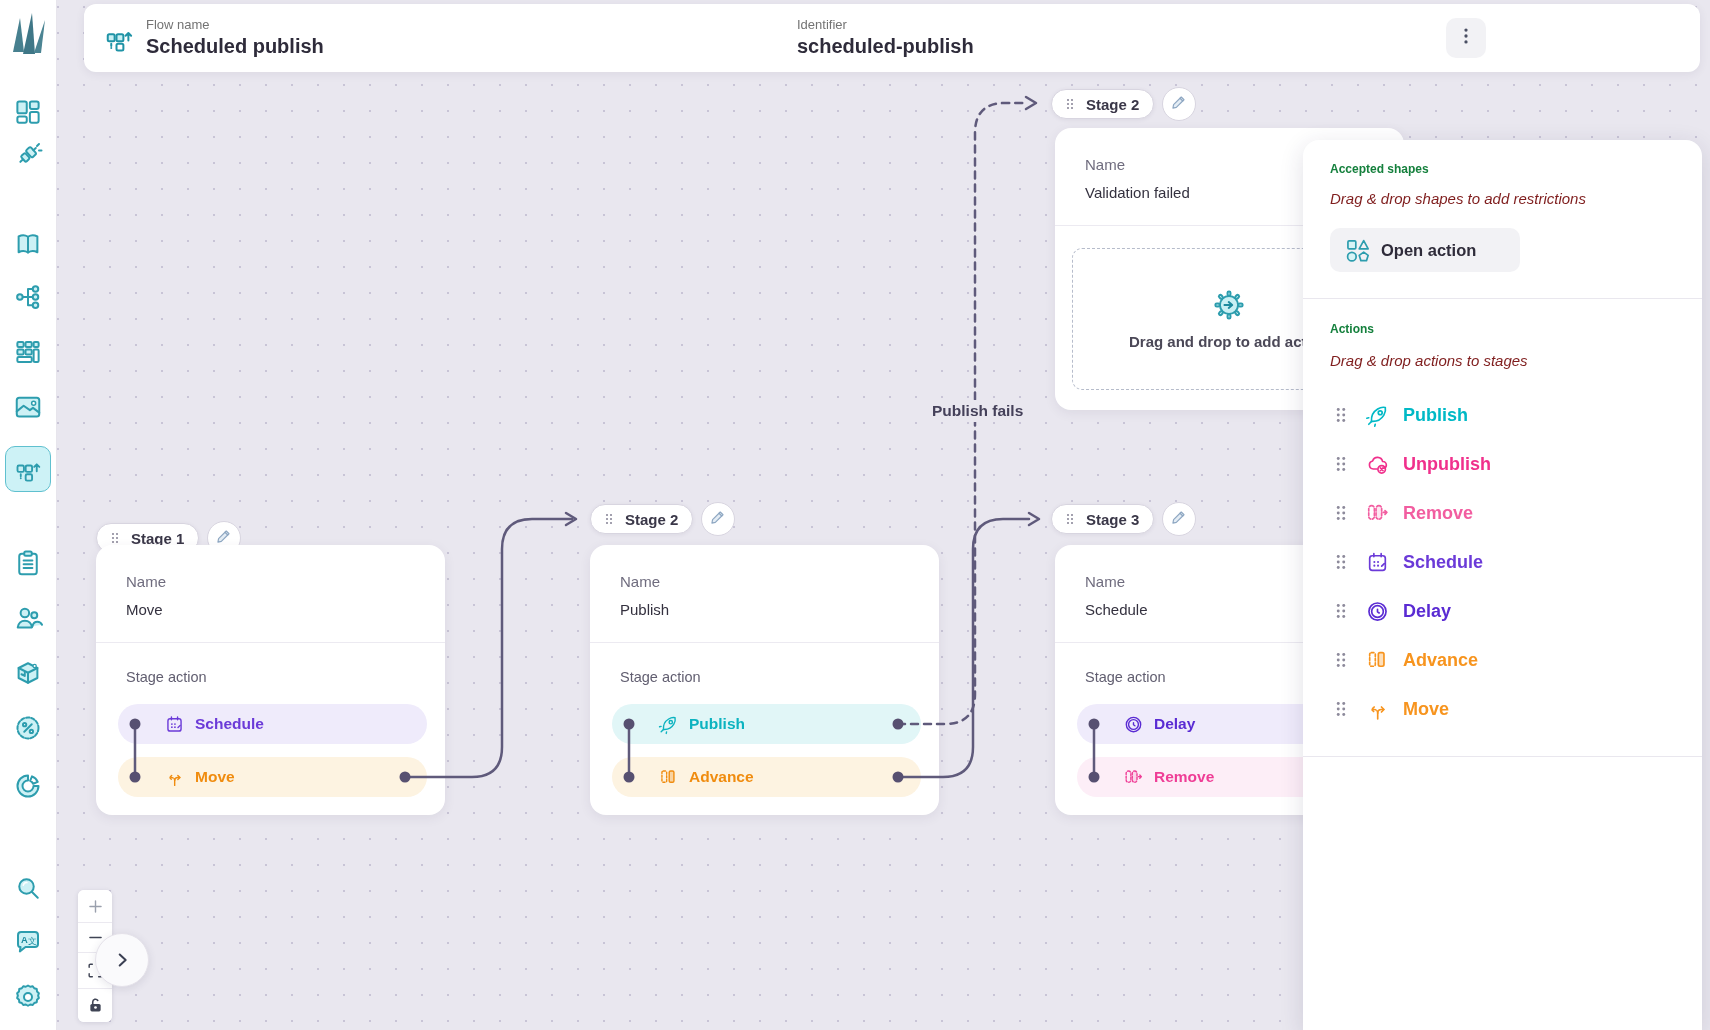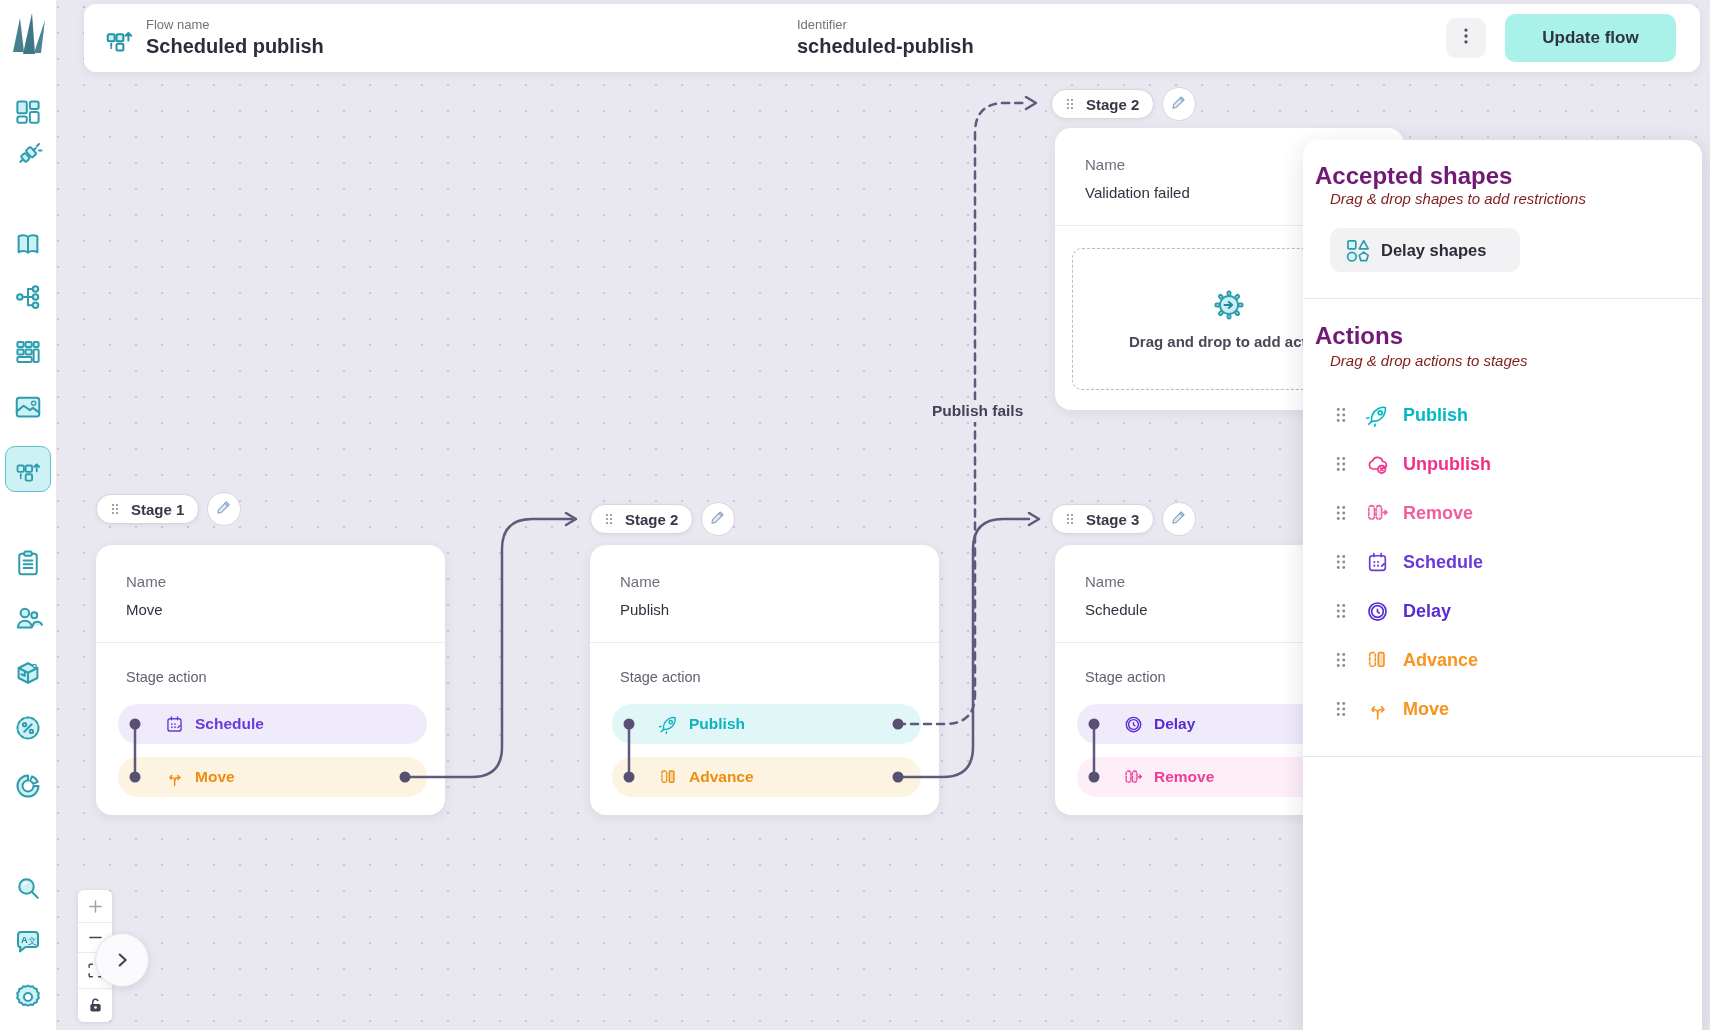--- a/index.html
+++ b/index.html
@@ -73,21 +73,21 @@
   .dropzone .dz-text{font-size:15px;font-weight:600;color:#4b4857;white-space:nowrap;}
 
   
   .conn{position:absolute;left:0;top:0;z-index:3;pointer-events:none;}
   .edge-label{position:absolute;left:925px;top:400px;z-index:4;background:#e9e7ef;
               padding:2px 7px;font-size:15.5px;font-weight:600;color:#45415a;}
 
   
   .panel{position:absolute;left:1303px;top:140px;width:399px;height:890px;background:#fff;
          border-radius:16px 16px 0 0;box-shadow:0 6px 24px rgba(40,35,80,.14);z-index:6;}
-  .panel h2{position:absolute;left:12px;margin:0;font-size:24px;font-weight:700;color:#701a75;}
+  .panel h2{position:absolute;left:27px;margin:0;font-size:12px;font-weight:700;color:#15803d;}
   .panel .sub{position:absolute;left:27px;font-size:15px;font-style:italic;color:#7f1d1d;white-space:nowrap;}
   .open-shapes{position:absolute;left:27px;top:88px;width:190px;height:44px;background:#f2f2f5;
                border:none;border-radius:10px;display:flex;align-items:center;gap:10px;
                padding:0 14px;cursor:pointer;font-family:inherit;}
   .open-shapes .si{width:27px;height:27px;}
   .open-shapes .si svg{width:100%;height:100%;}
   .open-shapes .sl{font-size:16.5px;font-weight:700;color:#2f2c3a;}
   .p-divider{position:absolute;left:0;right:0;height:1px;background:#e9e7ee;}
   .p-actions{position:absolute;left:27px;top:255px;}
   .prow{display:flex;align-items:center;gap:13px;height:40px;margin-bottom:9px;cursor:grab;}
@@ -263,24 +263,23 @@
     <span class="hdr-value" style="left:62px">Scheduled publish</span>
     <span class="hdr-label" style="left:713px">Identifier</span>
     <span class="hdr-value" style="left:713px">scheduled-publish</span>
     <div class="kebab-btn">
       <span><svg viewBox="0 0 24 24" fill="#4a4f63">
             <circle cx="12" cy="5.5" r="1.8"></circle>
             <circle cx="12" cy="12" r="1.8"></circle>
             <circle cx="12" cy="18.5" r="1.8"></circle>
           </svg></span>
     </div>
-    <button class="update-btn">Update flow</button>
-  </div>
-
-  <div class="stage-head" style="left:96px;top:492px">
+  </div>
+
+  <div class="stage-head" style="left:96px;top:521px">
     <div class="stage-pill">
       <span class="handle"><svg viewBox="0 0 24 24" fill="currentColor">
             <circle cx="9" cy="6" r="1.6"></circle>
             <circle cx="15" cy="6" r="1.6"></circle>
             <circle cx="9" cy="12" r="1.6"></circle>
             <circle cx="15" cy="12" r="1.6"></circle>
             <circle cx="9" cy="18" r="1.6"></circle>
             <circle cx="15" cy="18" r="1.6"></circle>
           </svg></span>
       <span class="lbl">Stage 1</span>
@@ -493,21 +492,21 @@
   <div class="panel">
     <h2 style="top:22px">Accepted shapes</h2>
     <span class="sub" style="top:50px">Drag &amp; drop shapes to add restrictions</span>
     <button class="open-shapes">
       <span class="si"><svg viewBox="0 0 24 24" fill="#d7f4f6" stroke="#2d9dae" stroke-width="1.5" stroke-linejoin="round">
             <rect x="3.5" y="3.5" width="7" height="7" rx="1"></rect>
             <path d="M17.5 3.2l4 7.3h-8z" fill="none"></path>
             <circle cx="7" cy="17.5" r="3.8"></circle>
             <path d="M17.5 13.4l4 2.9-1.5 4.7h-5l-1.5-4.7z" fill="none"></path>
           </svg></span>
-      <span class="sl">Delay shapes</span>
+      <span class="sl">Open action</span>
     </button>
     <div class="p-divider" style="top:158px"></div>
     <h2 style="top:182px">Actions</h2>
     <span class="sub" style="top:212px">Drag &amp; drop actions to stages</span>
     <div class="p-actions" id="actions-list">
         <div class="prow">
           <span class="ph"><svg viewBox="0 0 24 24" fill="currentColor">
               <circle cx="9" cy="6" r="1.6"></circle>
               <circle cx="15" cy="6" r="1.6"></circle>
               <circle cx="9" cy="12" r="1.6"></circle>

